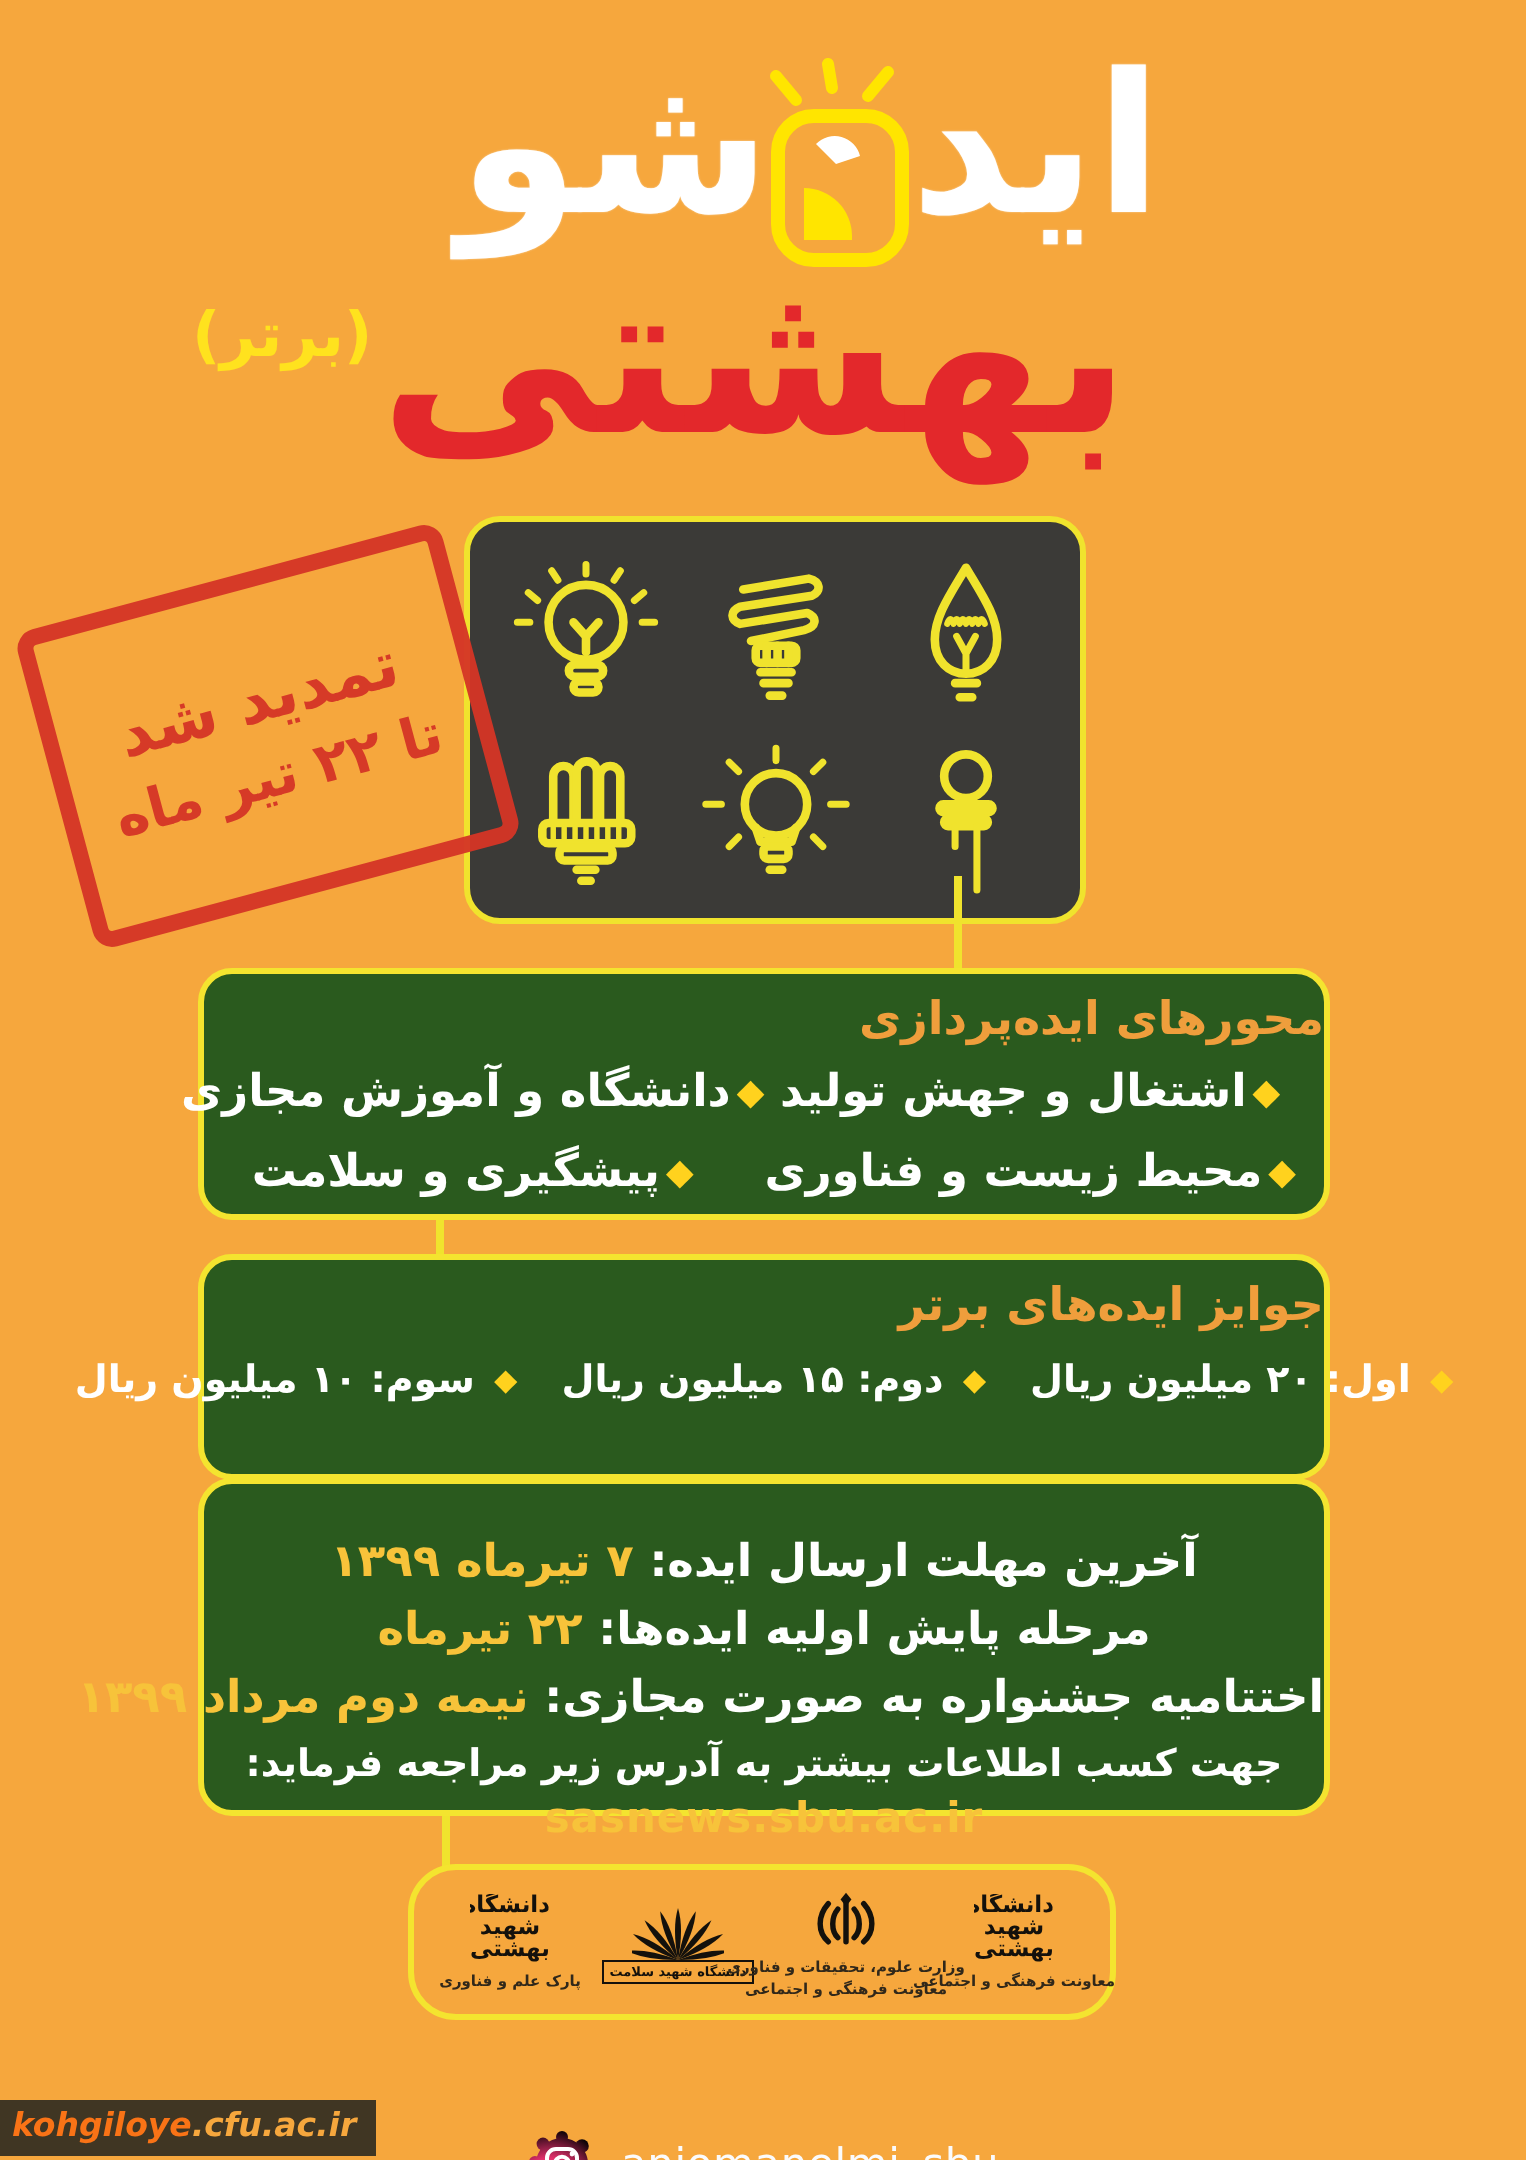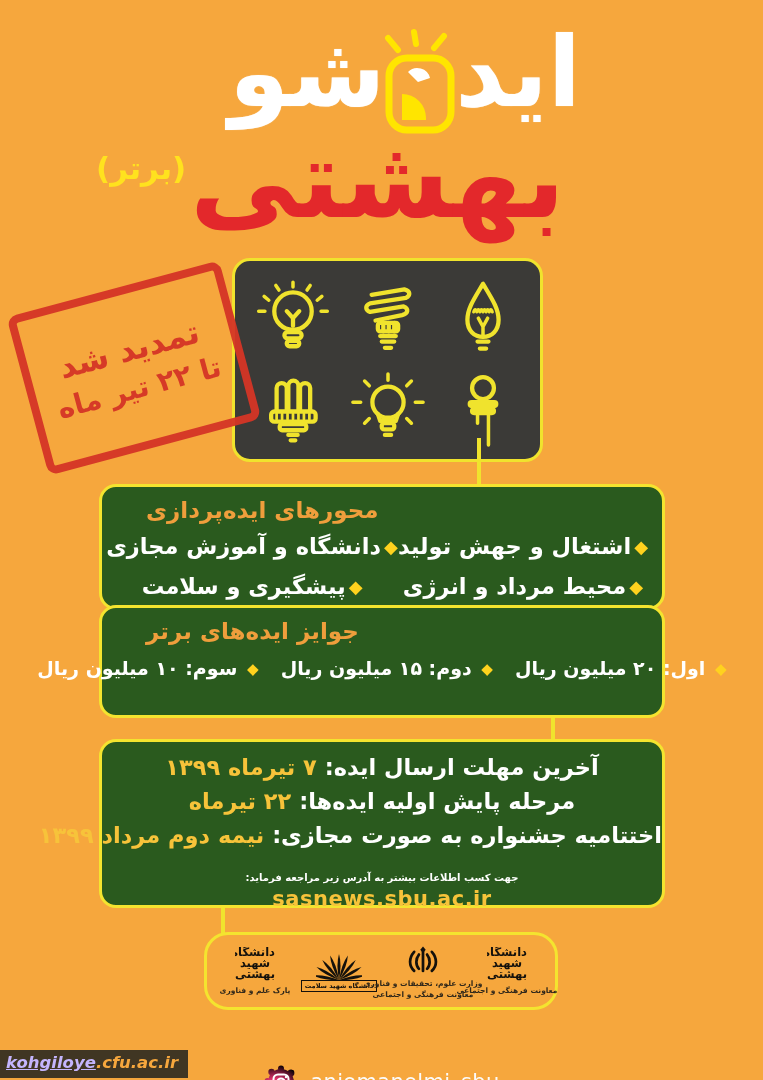--- a/index.html
+++ b/index.html
@@ -48,38 +48,38 @@
   .conn-led{left:477px;top:438px;height:49px;}
   .conn-1{left:218px;top:608px;height:21px;}
   .conn-2{left:551px;top:714px;height:27px;}
   .conn-3{left:221px;top:906px;height:28px;}
   
   .gbox{
     position:absolute;left:99px;width:566px;box-sizing:border-box;
     background:#2A5A1E;border:3px solid #F4E42F;border-radius:17px;
     color:#ffffff;direction:rtl;font-weight:bold;z-index:4;
   }
-  .gbox-title{text-align:left;color:#EF9E3C;font-size:23px;padding-top:7px;line-height:1.45;padding-left:44px;}
+  .gbox-title{text-align:right;color:#EF9E3C;font-size:23px;padding-top:7px;line-height:1.45;padding-left:44px;}
   .box-themes{top:484px;height:126px;}
   .themes-grid{
     display:grid;grid-template-columns:1fr 1fr;
     padding:3px 14px 0;row-gap:7px;font-size:22.5px;line-height:1.45;
   }
   .theme-item{text-align:center;white-space:nowrap;}
   .bullet{color:#FFD21E;margin-left:3px;font-size:.8em;vertical-align:1px;}
-  .box-prizes{top:605px;height:113px;}
+  .box-prizes{top:627px;height:113px;}
   .prizes-row{
     display:flex;direction:rtl;justify-content:center;align-items:center;
     gap:22px;font-size:19px;padding-top:6px;white-space:nowrap;line-height:1.5;
   }
   .box-schedule{top:739px;height:169px;text-align:center;}
   .sched-line{font-size:22.5px;line-height:1.52;white-space:nowrap;}
-  .sched-lines{padding-top:8px;}
+  .sched-lines{padding-top:22px;}
   .sched-val{color:#F7C33A;}
-  .sched-info{font-size:10px;margin-top:18px;line-height:1.3;}
+  .sched-info{font-size:19px;margin-top:3px;line-height:1.3;}
   .sched-url{font-size:21px;color:#F7C33A;direction:ltr;margin-top:3px;letter-spacing:.5px;}
   
   .logos-box{
     position:absolute;left:204px;top:932px;width:354px;height:78px;box-sizing:border-box;
     border:3px solid #F4E42F;border-radius:24px;
     display:flex;align-items:center;justify-content:space-evenly;padding:3px 6px;
   }
   .logo-group{display:flex;flex-direction:column;align-items:center;width:84px;}
   .seal{
     width:40px;height:37px;overflow:hidden;direction:rtl;
@@ -98,21 +98,21 @@
     position:absolute;left:0;right:0;top:1064px;
     display:flex;justify-content:center;gap:72px;align-items:center;
   }
   .social-item{display:flex;align-items:center;gap:11px;color:#FBFBFB;font-size:21px;letter-spacing:.3px;}
   
   .watermark{
     position:absolute;left:0;top:1050px;background:rgba(48,45,33,.92);
     padding:3px 10px 5px 6px;font-style:italic;font-weight:bold;font-size:16.5px;
     line-height:1.2;white-space:nowrap;
   }
-  .wm-name{color:#c4b5fd;text-decoration:underline;}
+  .wm-name{color:#f97316;}
   .wm-suffix{color:#F6A73D;}
 </style>
 </head>
 <body>
 
 <div class="page">
 
   <div class="title-row">
     <span>اید</span>
     <svg class="title-bulb" viewBox="0 0 76 120">
@@ -186,21 +186,21 @@
   <div class="connector conn-led"></div>
   <div class="connector conn-1"></div>
   <div class="connector conn-2"></div>
   <div class="connector conn-3"></div>
 
   <div class="gbox box-themes">
     <div class="gbox-title">محورهای ایده‌پردازی</div>
     <div class="themes-grid">
       <div class="theme-item"><span class="bullet">◆</span><span>اشتغال و جهش تولید</span></div>
       <div class="theme-item"><span class="bullet">◆</span><span>دانشگاه و آموزش مجازی</span></div>
-      <div class="theme-item"><span class="bullet">◆</span><span>محیط مرداد و انرژی</span></div>
+      <div class="theme-item"><span class="bullet">◆</span><span>محیط زیست و فناوری</span></div>
       <div class="theme-item"><span class="bullet">◆</span><span>پیشگیری و سلامت</span></div>
     </div>
   </div>
 
   <div class="gbox box-prizes">
     <div class="gbox-title">جوایز ایده‌های برتر</div>
     <div class="prizes-row">
       <span><span class="bullet">◆</span> <span>اول: ۲۰ میلیون ریال</span></span>
       <span><span class="bullet">◆</span> <span>دوم: ۱۵ میلیون ریال</span></span>
       <span><span class="bullet">◆</span> <span>سوم: ۱۰ میلیون ریال</span></span>

